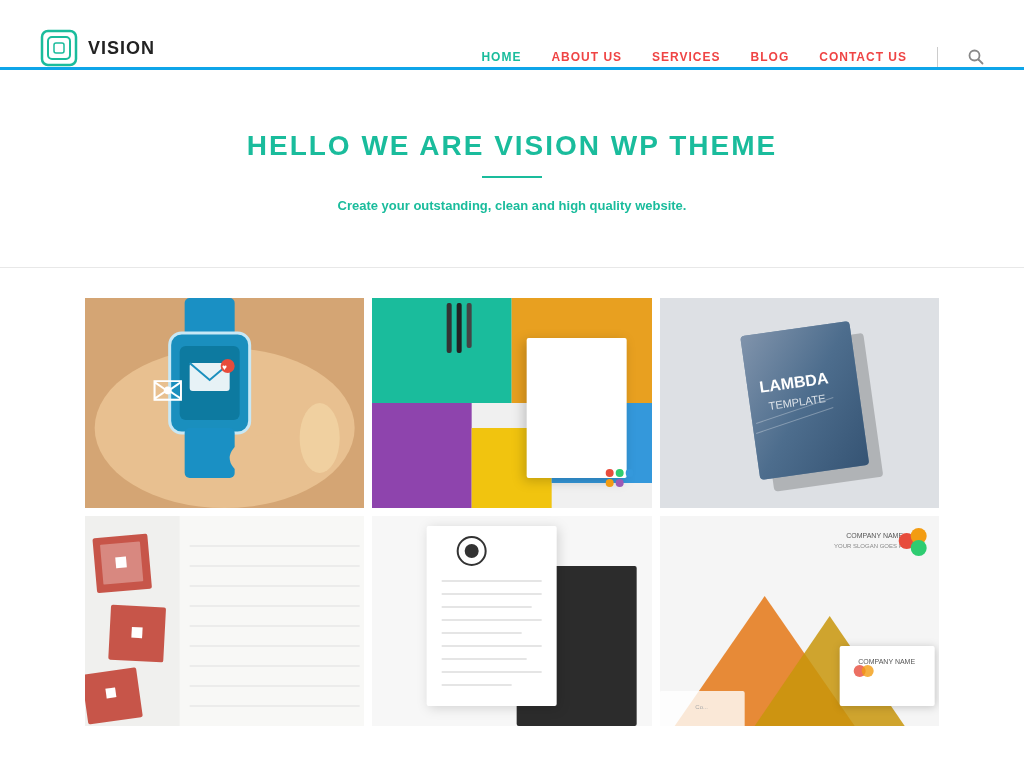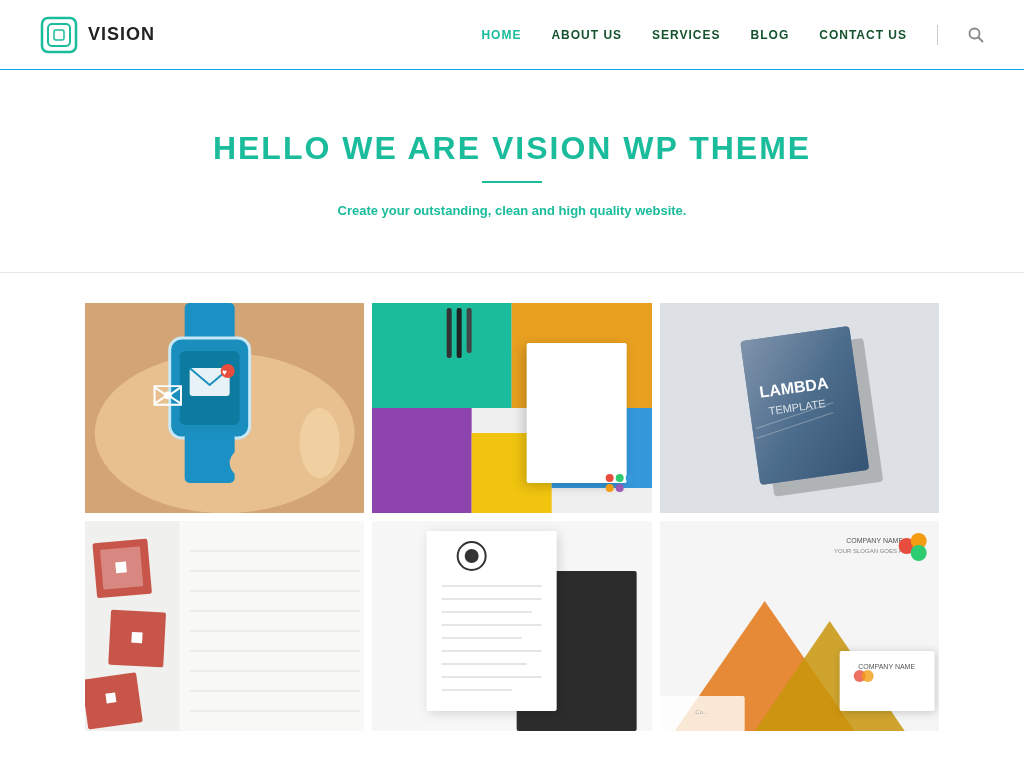--- a/index.html
+++ b/index.html
@@ -1,26 +1,26 @@
 <!DOCTYPE html>
 <html><head>
   <meta charset="utf-8">
   <style>
     * { margin: 0; padding: 0; box-sizing: border-box; }
     body { font-family: 'Arial', sans-serif; background: #fff; color: #333; }
 
     
     header {
       display: flex;
-      align-items: center;
+      align-items: flex-end;
       justify-content: space-between;
       padding: 0 40px;
       height: 70px;
       background: #fff;
-      border-bottom: 1px solid #0ea5e9;
+      border-bottom: 3px solid #0ea5e9;
     }
     .logo {
       display: flex;
       align-items: center;
       gap: 10px;
       text-decoration: none;
       color: #222;
     }
     .logo-icon {
       width: 38px;
@@ -35,21 +35,21 @@
     nav {
       display: flex;
       align-items: center;
       gap: 30px;
     }
     nav a {
       text-decoration: none;
       font-size: 12px;
       font-weight: 600;
       letter-spacing: 1px;
-      color: #14532d;
+      color: #ef4444;
       text-transform: uppercase;
     }
     nav a.active {
       color: #1abc9c;
     }
     .nav-divider {
       width: 1px;
       height: 20px;
       background: #ccc;
     }
@@ -64,21 +64,21 @@
       align-items: center;
     }
 
     
     .hero {
       text-align: center;
       padding: 60px 20px 50px;
       border-bottom: 1px solid #e8e8e8;
     }
     .hero-title {
-      font-size: 32px;
+      font-size: 28px;
       font-weight: 700;
       letter-spacing: 2px;
       color: #444;
       text-transform: uppercase;
       margin-bottom: 14px;
     }
     .hero-title span {
       color: #1abc9c;
     }
     .hero-underline {

